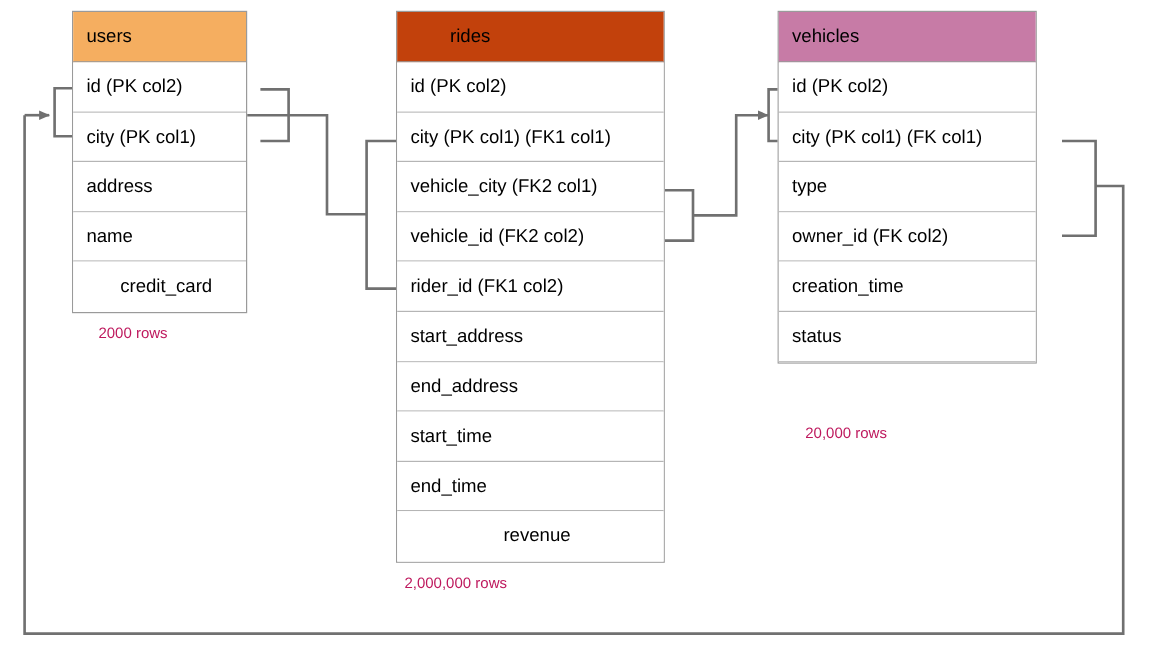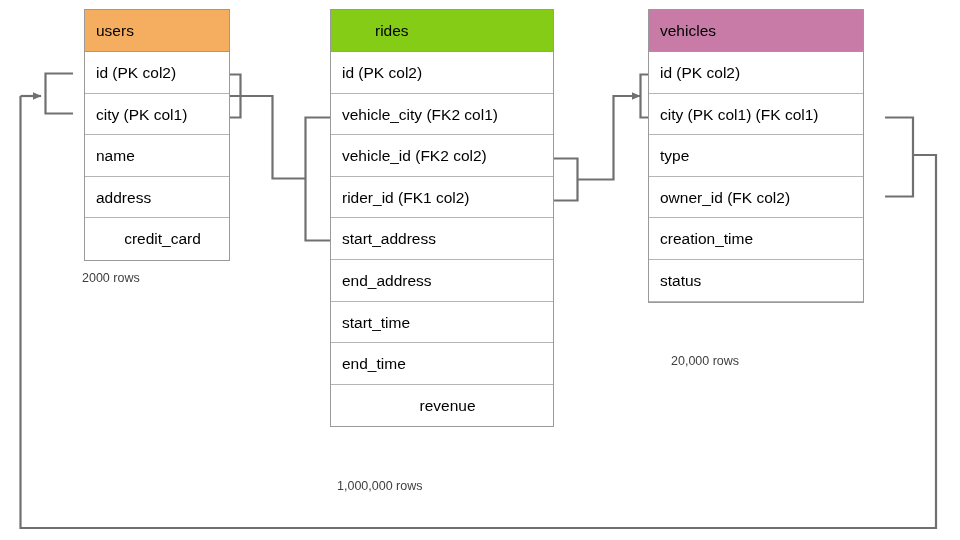--- a/index.html
+++ b/index.html
@@ -54,21 +54,21 @@
     white-space: nowrap;
     overflow: hidden;
   }
   .field-row.last {
     border-bottom: none;
     text-align: center;
   }
   .rows-label {
     position: absolute;
     font-size: 12.5px;
-    color: #404040;
+    color: #be185d;
     white-space: nowrap;
     z-index: 2;
   }
 </style>
 </head>
 <body>
 
 <div id="canvas">
 
   <svg id="wires" viewBox="0 0 960 540" width="960" height="540">
@@ -101,43 +101,44 @@
     <g>
 
       <path d="M554,158.5 L577.5,158.5 L577.5,200.5 L554,200.5" fill="none" stroke="#707070" stroke-width="2.2"></path>
 
       <path d="M577.5,179.5 L613.5,179.5 L613.5,96 L640,96" fill="none" stroke="#707070" stroke-width="2.2" marker-end="url(#arrowhead)"></path>
 
       <path d="M665,74.5 L640.5,74.5 L640.5,117.5 L665,117.5" fill="none" stroke="#707070" stroke-width="2.2"></path>
     </g>
   </svg>
 
-  <div class="table-box" style="left:84px; top:9px; width:146px;">
+  <div class="table-box" style="left:60px; top:9px; width:146px;">
     <div class="table-header" style="background:#f5ae60;">users</div>
     <div class="field-row">id (PK col2)</div>
     <div class="field-row">city (PK col1)</div>
+    <div class="field-row">address</div>
     <div class="field-row">name</div>
-    <div class="field-row">address</div>
     <div class="field-row last">credit_card</div>
   </div>
   <div class="rows-label" style="left:82px; top:271px;">2000 rows</div>
 
   <div class="table-box" style="left:330px; top:9px; width:224px;">
-    <div class="table-header" style="background:#84cc16;padding-left:44px;">rides</div>
+    <div class="table-header" style="background:#c2410c;padding-left:44px;">rides</div>
     <div class="field-row">id (PK col2)</div>
+    <div class="field-row">city (PK col1) (FK1 col1)</div>
     <div class="field-row">vehicle_city (FK2 col1)</div>
     <div class="field-row">vehicle_id (FK2 col2)</div>
     <div class="field-row">rider_id (FK1 col2)</div>
     <div class="field-row">start_address</div>
     <div class="field-row">end_address</div>
     <div class="field-row">start_time</div>
     <div class="field-row">end_time</div>
     <div class="field-row last">revenue</div>
   </div>
-  <div class="rows-label" style="left:337px; top:479px;">1,000,000 rows</div>
+  <div class="rows-label" style="left:337px; top:479px;">2,000,000 rows</div>
 
   <div class="table-box" style="left:648px; top:9px; width:216px;">
     <div class="table-header" style="background:#c77ba6;">vehicles</div>
     <div class="field-row">id (PK col2)</div>
     <div class="field-row">city (PK col1) (FK col1)</div>
     <div class="field-row">type</div>
     <div class="field-row">owner_id (FK col2)</div>
     <div class="field-row">creation_time</div>
     <div class="field-row">status</div>
   </div>

